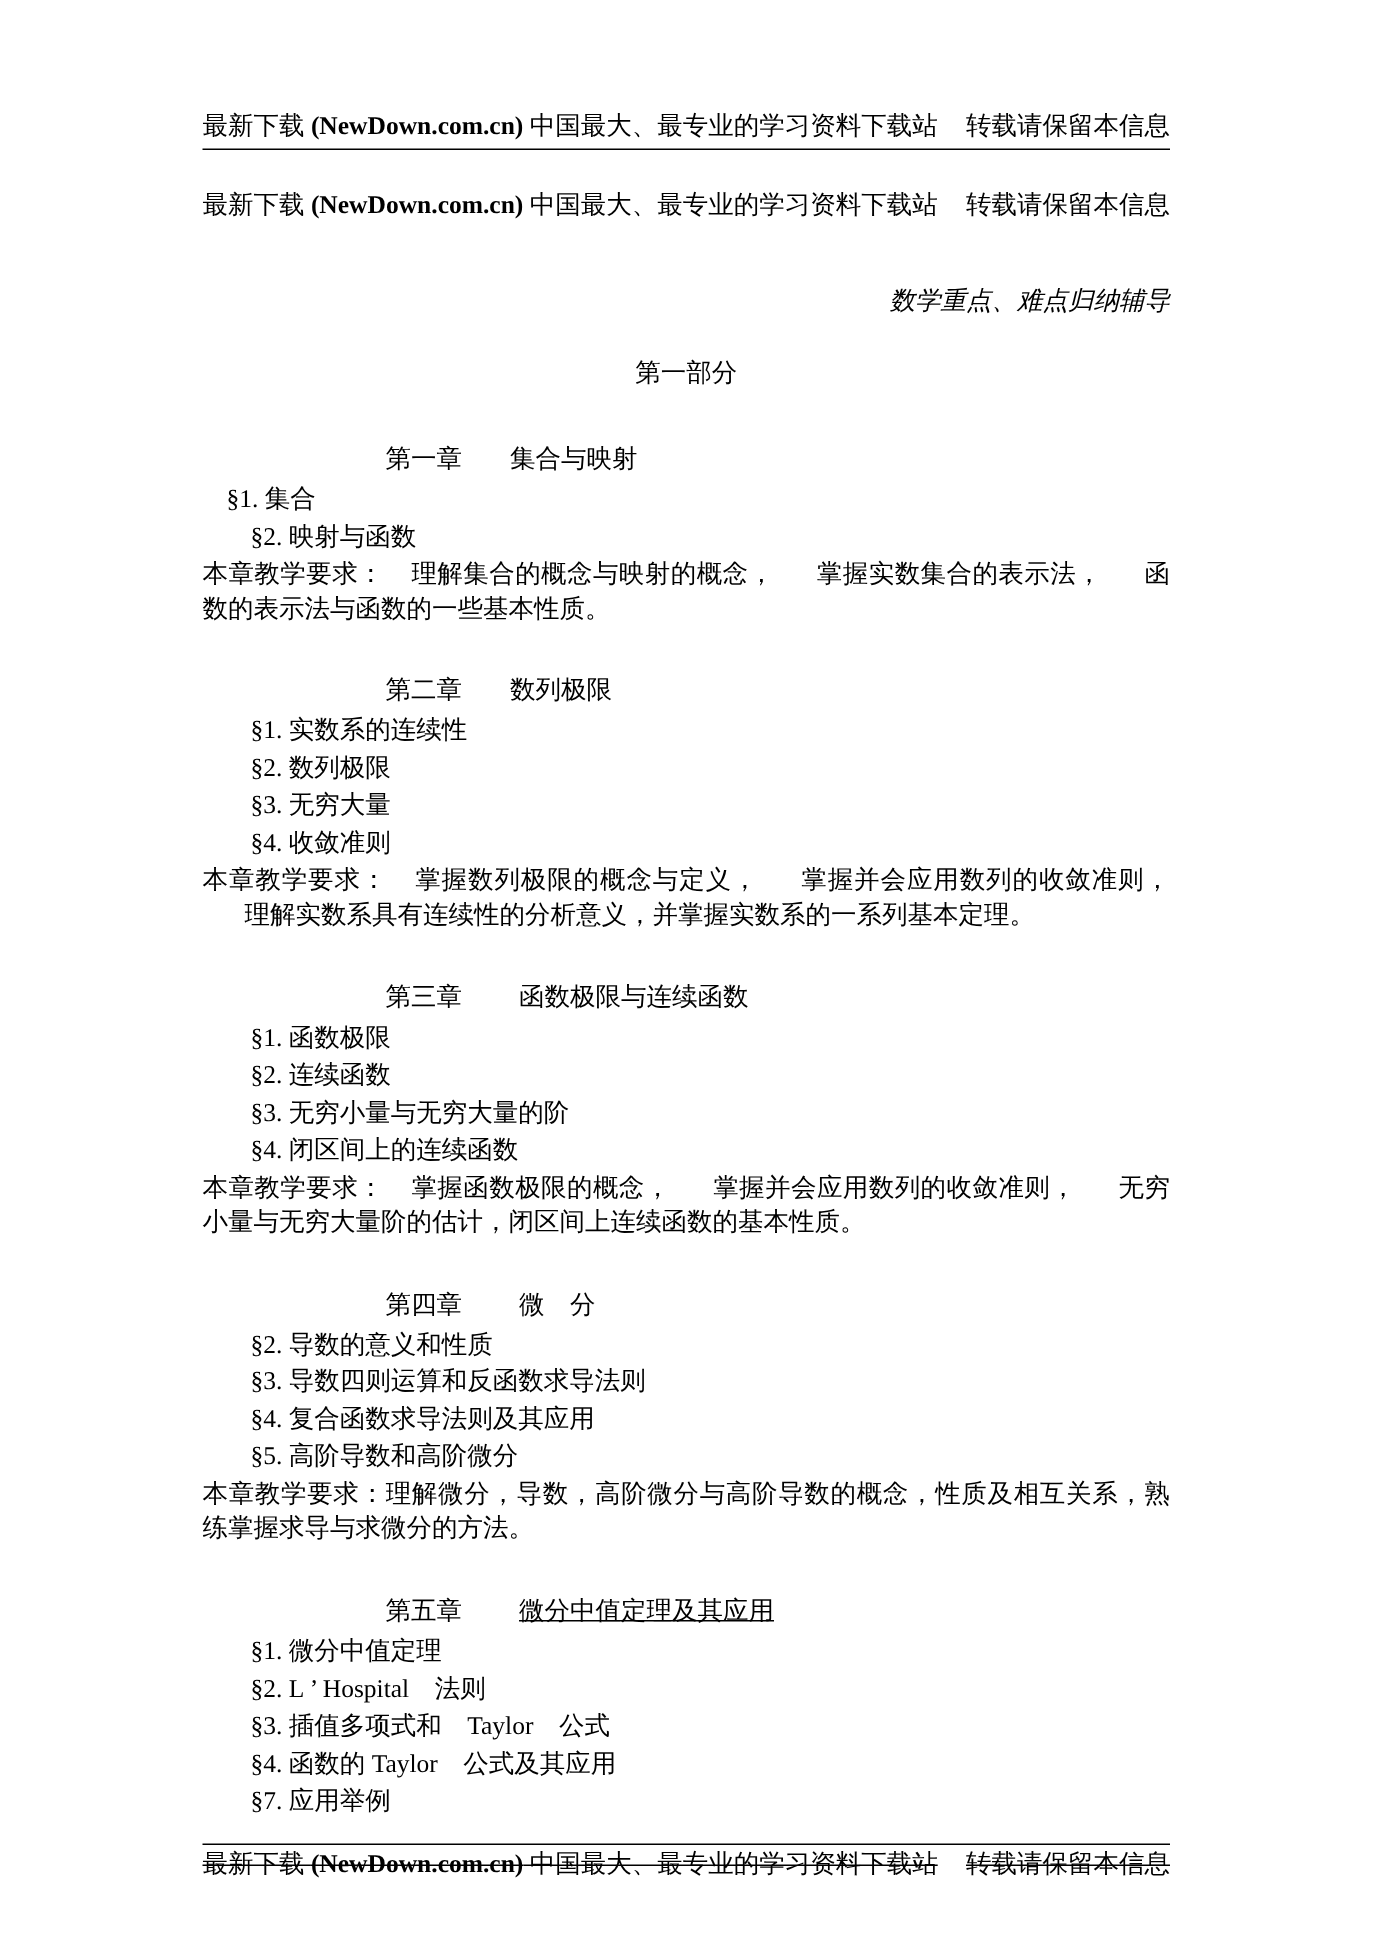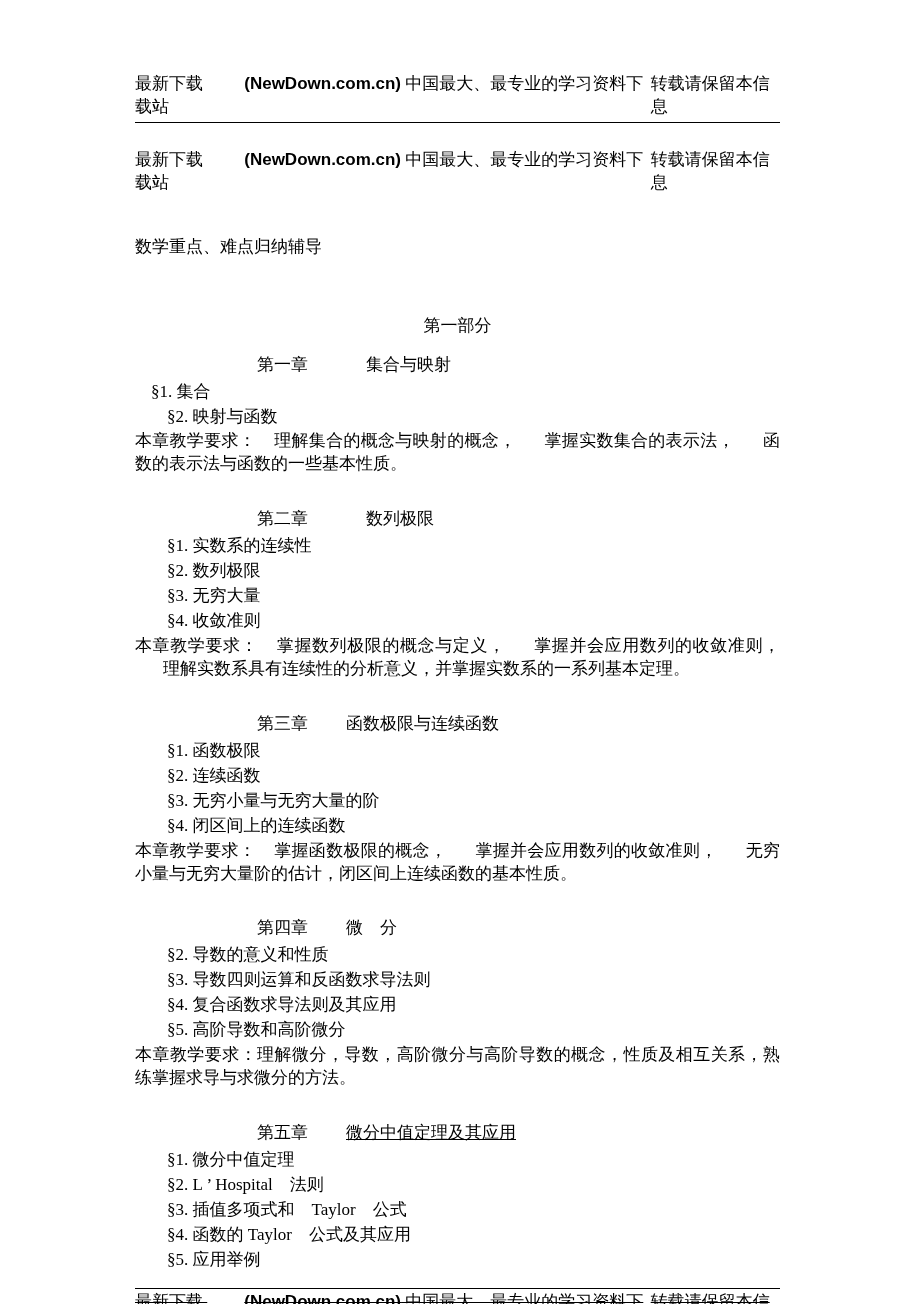--- a/index.html
+++ b/index.html
@@ -36,42 +36,42 @@
     text-decoration: line-through;
     text-decoration-thickness: 1px;
   }
   .hleft {
     letter-spacing: 0px;
   }
   .hright {
     letter-spacing: 0px;
   }
   .bold {
-    font-family: Liberation Sans, sans-serif;
+    font-family: Liberation Serif, serif;
     font-weight: bold;
-    margin-left: 37px;
   }
   .title {
-    text-align: left;
-    margin-bottom: 56px;
+    text-align: right;
+    margin-bottom: 25px;
+    font-style: italic;
   }
   .part {
     text-align: center;
-    margin-bottom: 16px;
+    margin-bottom: 34px;
   }
   .chapter {
     margin-left: 122px;
     margin-bottom: 4px;
   }
   .chapter .chap-label {
     display: inline-block;
   }
   .chapter .chap-title {
     display: inline-block;
-    margin-left: 58px;
+    margin-left: 32px;
   }
   .sec {
     margin-left: 32px;
     margin-bottom: 2px;
   }
   .sec.first {
     margin-left: 16px;
   }
   .body-text {
     margin: 1px 0 32px 0;
@@ -131,21 +131,21 @@
       <div class="sec">§2. 导数的意义和性质</div>
       <div class="sec">§3. 导数四则运算和反函数求导法则</div>
       <div class="sec">§4. 复合函数求导法则及其应用</div>
       <div class="sec">§5. 高阶导数和高阶微分</div>
       <div class="body-text"><span class="lead">本章教学要求：理解微分，导数，高阶微分与高阶导数的概念，性质及相互关系，熟练掌握求导与求微分的方法。</span></div>
       <div class="chapter"><span class="chap-label">第五章</span><span class="chap-title" style="margin-left: 38px; text-decoration: underline;">微分中值定理及其应用</span></div>
       <div class="sec">§1. 微分中值定理</div>
       <div class="sec">§2. L ’ Hospital　法则</div>
       <div class="sec">§3. 插值多项式和　Taylor　公式</div>
       <div class="sec">§4. 函数的 Taylor　公式及其应用</div>
-      <div class="sec">§5. 应用举例</div>
+      <div class="sec">§7. 应用举例</div>
       <div style="height: 14px;"></div>
     </div>
 
   <div class="footer-line">
     <span class="hleft">
       <span>最新下载 </span><span class="bold">(NewDown.com.cn)</span><span> 中国最大、最专业的学习资料下载站</span>
     </span>
     <span class="hright">转载请保留本信息</span>
   </div>
 

